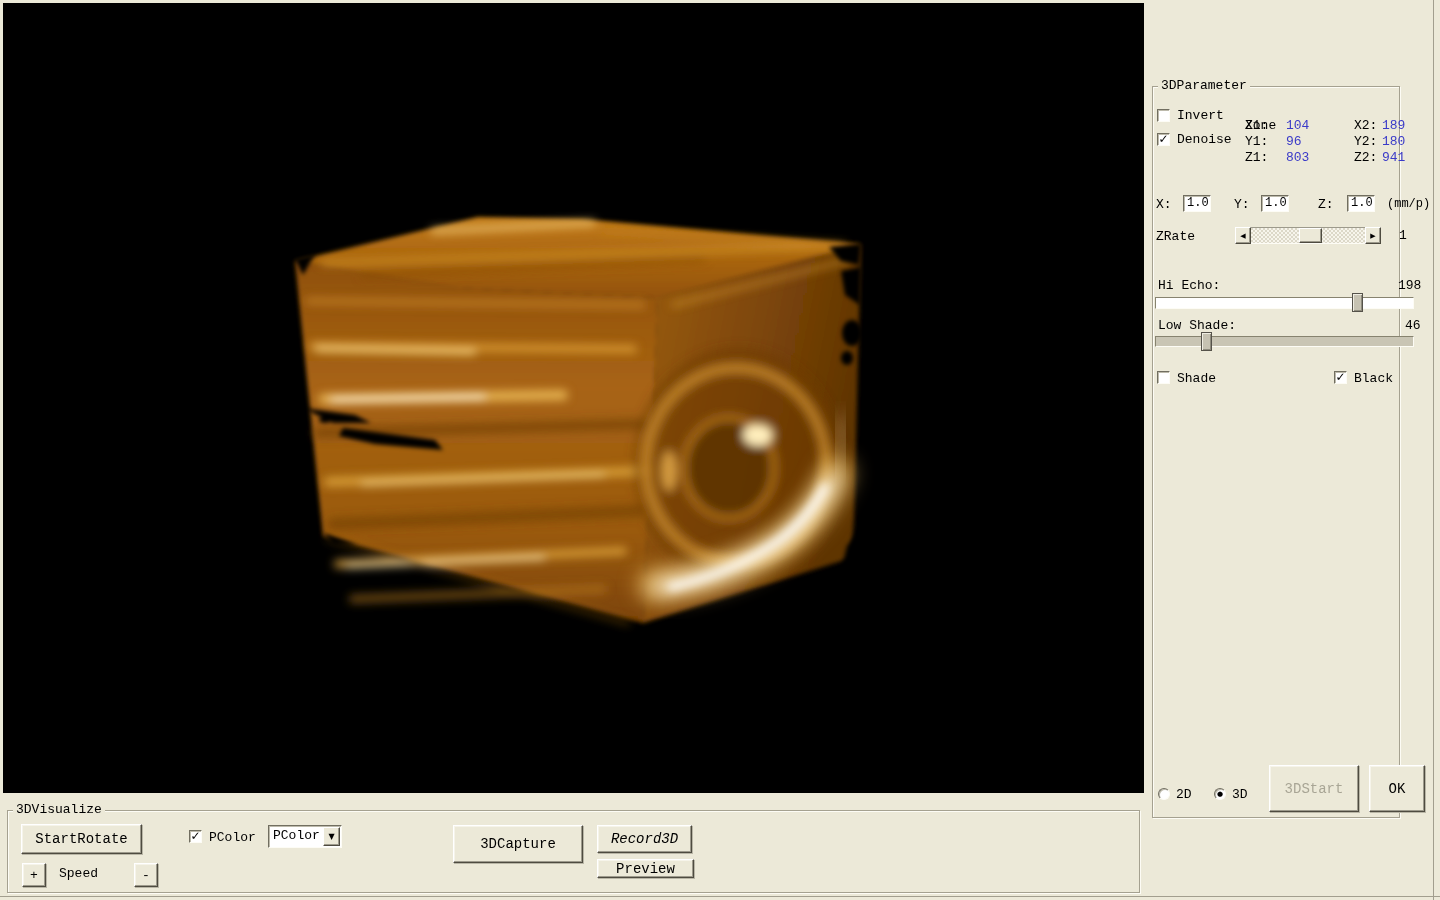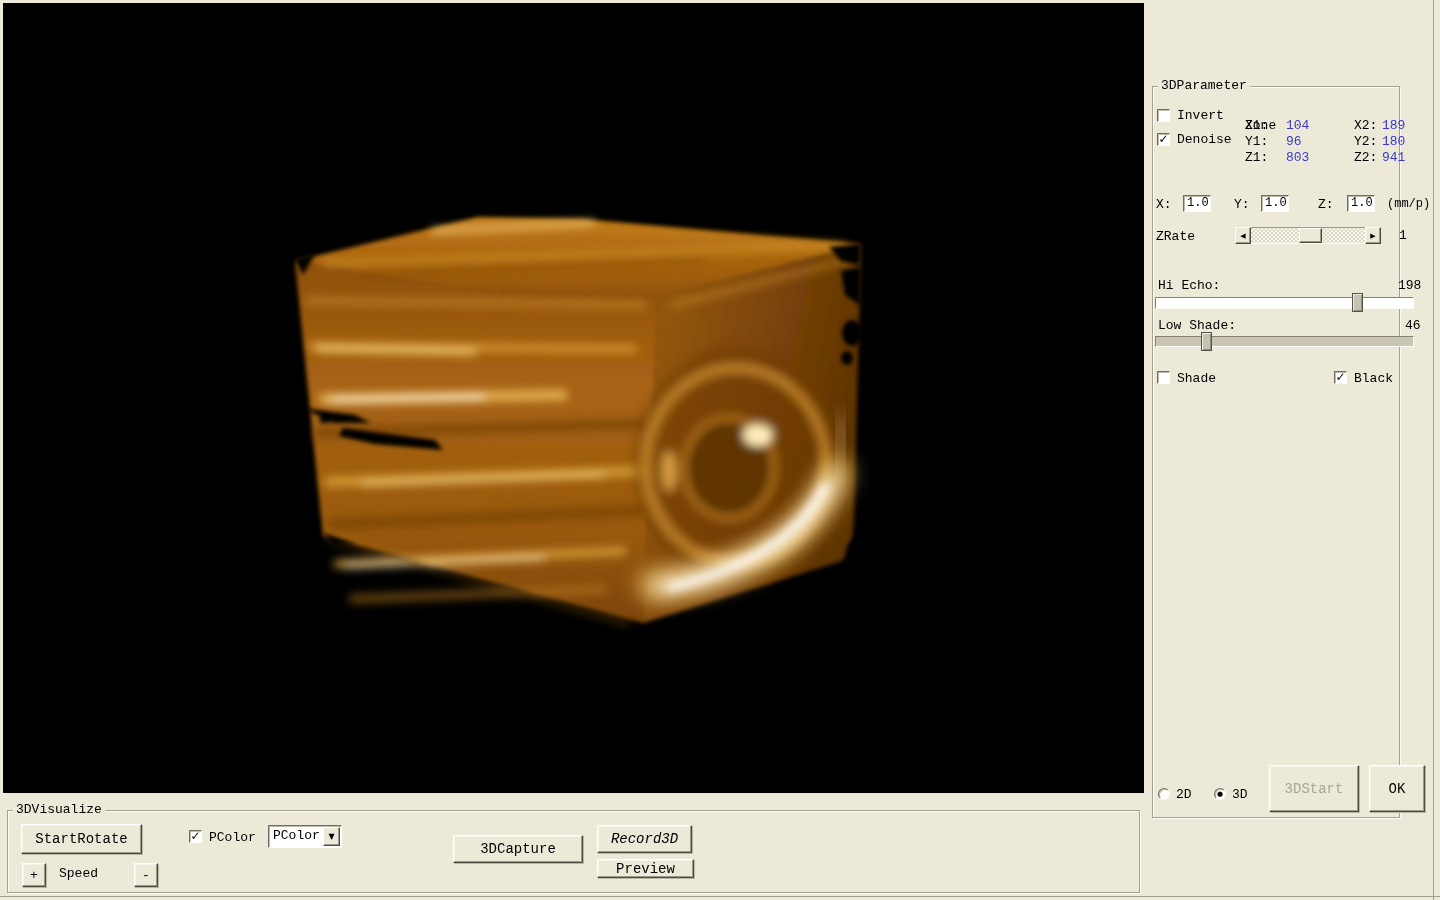--- a/index.html
+++ b/index.html
@@ -288,19 +288,19 @@
     <span class="dd-text">PColor</span>
     <div class="dd-btn">
       <span>▼</span>
     </div>
   </div>
 
   <button class="btn small" style="left:14px; top:52px; width:24px; height:24px;">+</button>
   <div class="lbl" style="left:51px; top:56px;">Speed</div>
   <button class="btn small" style="left:126px; top:52px; width:24px; height:24px;">-</button>
 
-  <button class="btn" style="left:445px; top:24px; width:130px; height:28px;">3DCapture</button>
+  <button class="btn" style="left:445px; top:14px; width:130px; height:38px;">3DCapture</button>
   <button class="btn" style="left:589px; top:14px; width:95px; height:28px;font-style:italic;">Record3D</button>
   <button class="btn" style="left:589px; top:48px; width:97px; height:19px;">Preview</button>
 </div>
 
 <div class="win-edge" style="left:1433px; top:0; width:1px; height:900px;"></div>
 <div class="win-edge" style="left:0; top:896px; width:1440px; height:1px;"></div>
 
 </body></html>

